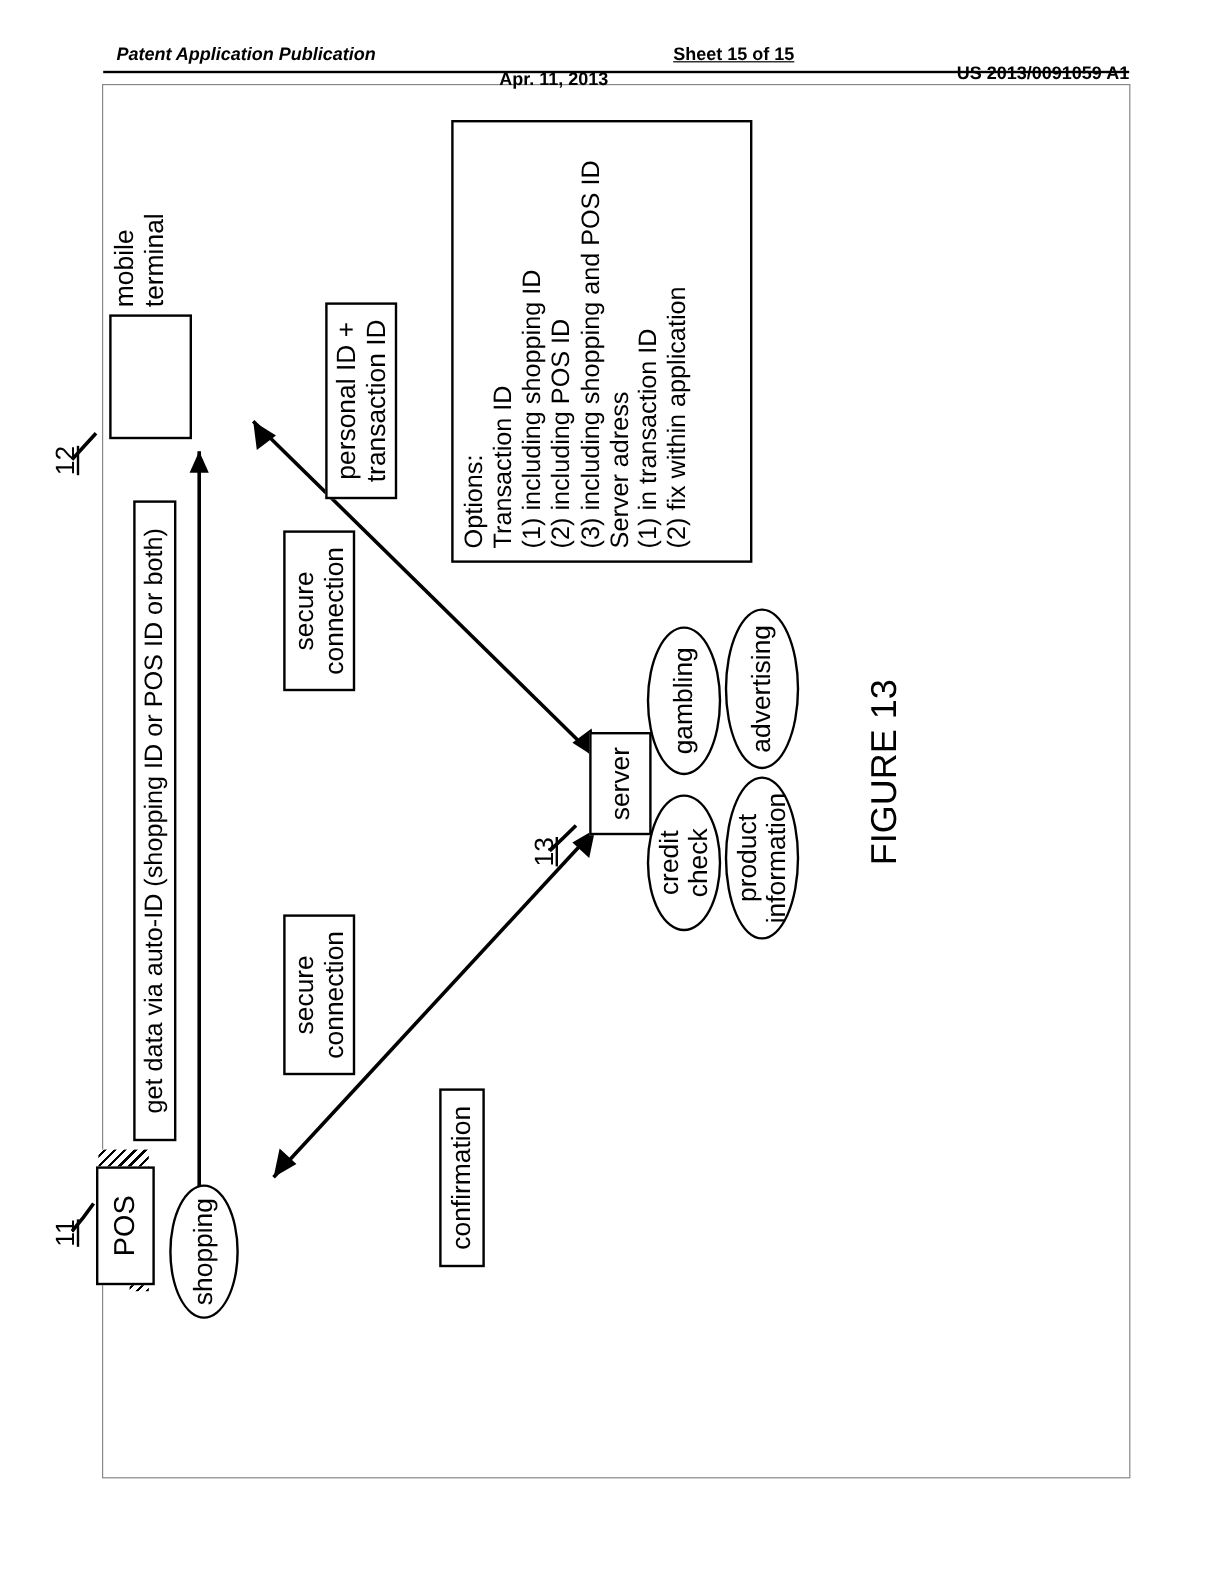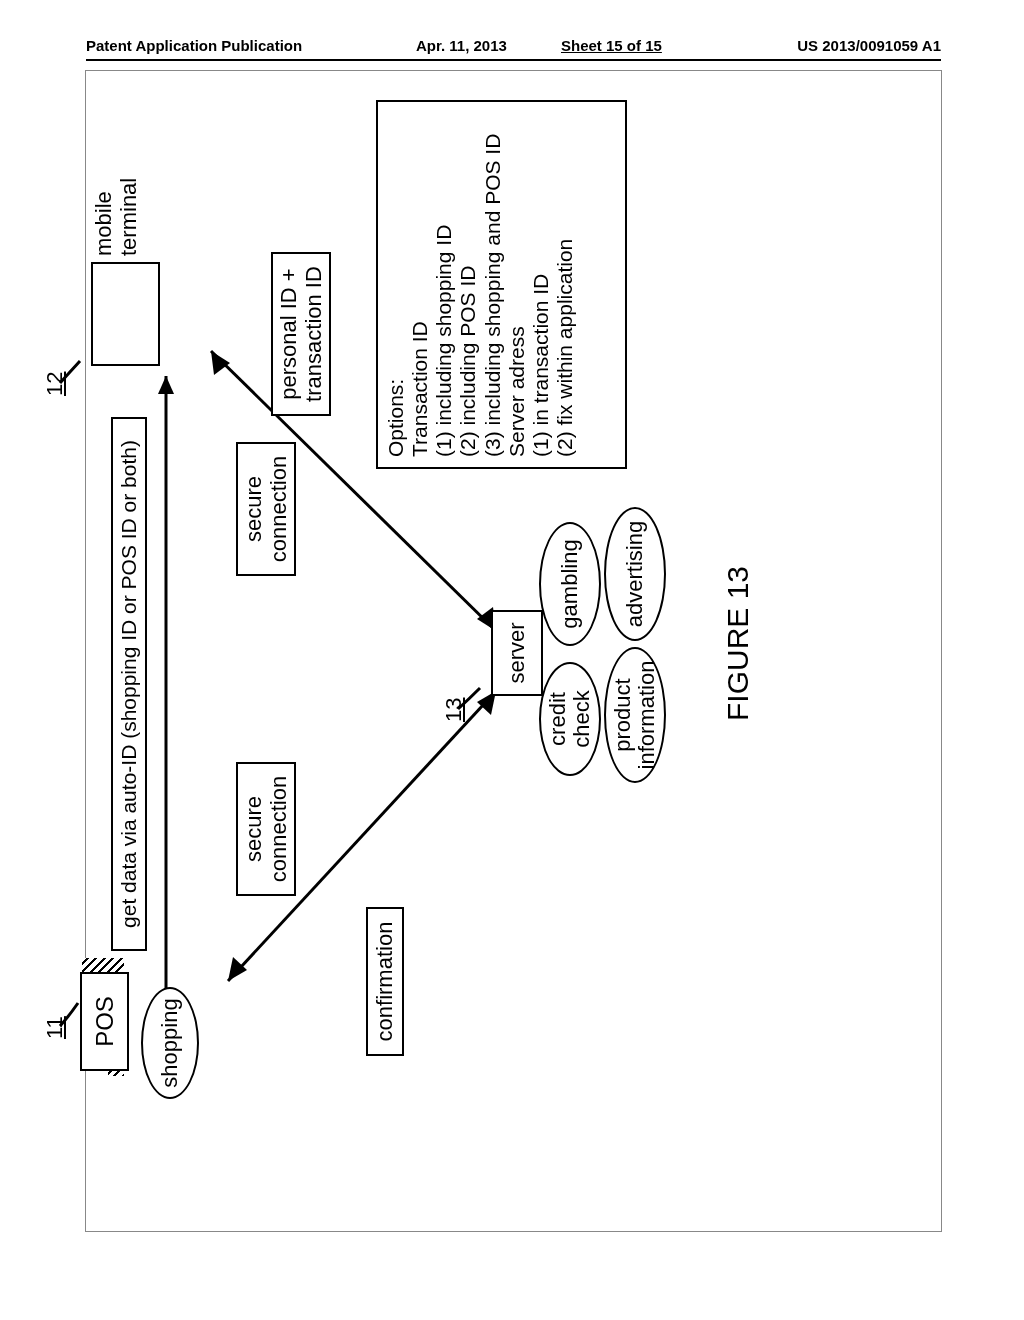--- a/index.html
+++ b/index.html
@@ -27,24 +27,24 @@
     font-size: 15px;
     font-weight: bold;
   }
   .hr {
     position: absolute;
     top: -12px;
     left: 0;
     width: 855px;
     border-top: 2px solid #000;
   }
-  .header .pub { position:absolute; left:0; }
-  .header .date { position:absolute; left:330px; }
+  .header .pub { position:absolute; left:11px;font-style:italic; }
+  .header .date { position:absolute; left:330px;margin-top:21px; }
   .header .sheet { position:absolute; left:475px;text-decoration:underline; }
-  .header .num { position:absolute; right:0; }
+  .header .num { position:absolute; right:0;margin-top:16px; }
 
   .diagram {
     position: absolute;
     left: 120px;
     top: 140px;
     width: 620px;
     height: 900px;
     transform: rotate(-90deg);
     transform-origin: 310px 450px;
   }

